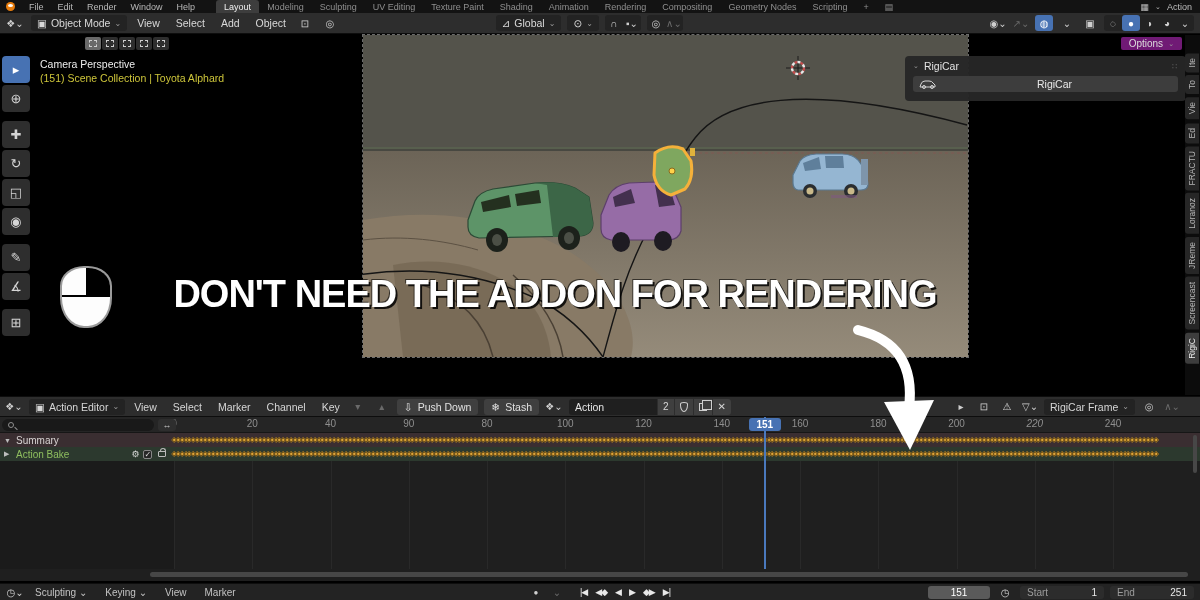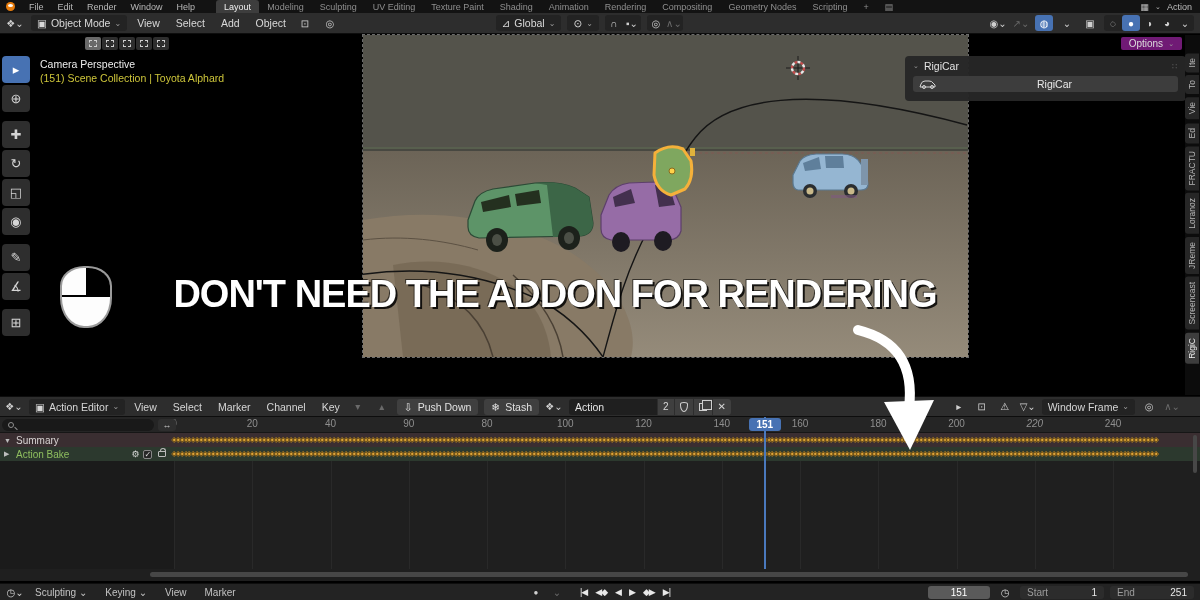--- a/index.html
+++ b/index.html
@@ -449,21 +449,21 @@
     </span>
     <span class="dh-right">
       <span class="icbtn">▸</span>
       <span class="icbtn">⊡</span>
       <span class="icbtn">⚠</span>
       <span class="icbtn">
           <span>▽</span>
           <span class="dd">⌄</span>
         </span>
       <span class="wid">
-        <span>Window Frame</span>
+        <span>RigiCar Frame</span>
         <span class="dd">⌄</span>
       </span>
       <span class="icbtn">◎</span>
       <span class="icbtn dim">
           <span>∧</span>
           <span class="dd">⌄</span>
         </span>
     </span>
   </div>
 

